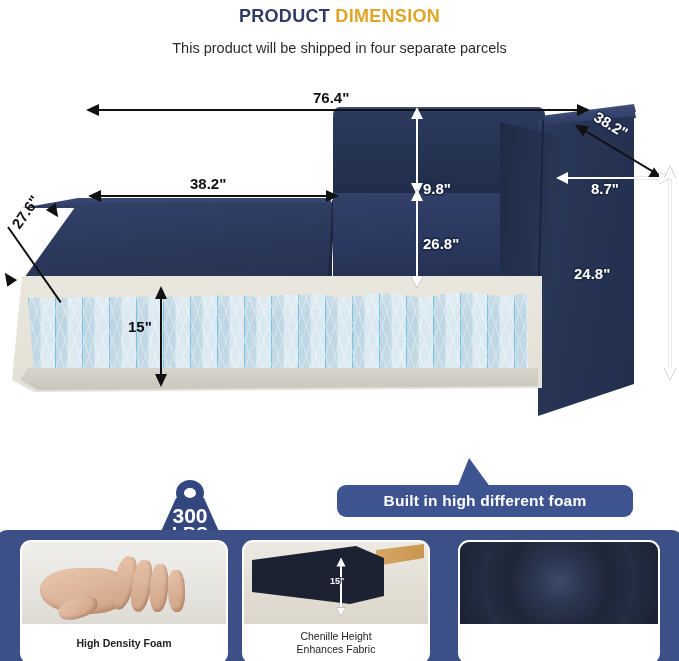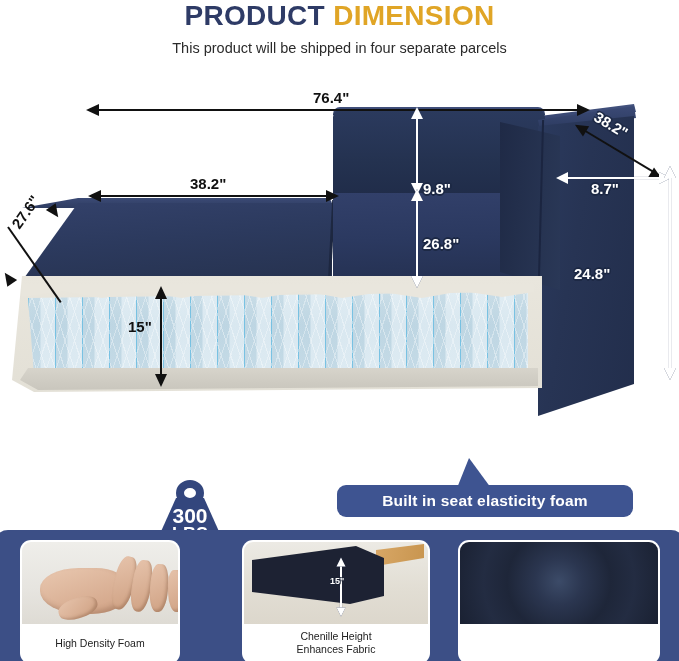--- a/index.html
+++ b/index.html
@@ -1,21 +1,21 @@
 <!DOCTYPE html>
 <html><head>
 <meta charset="utf-8">
 <style>
   html,body{margin:0;padding:0;background:#fff;}
   body{width:679px;height:661px;position:relative;overflow:hidden;
        font-family:"Liberation Sans","DejaVu Sans",sans-serif;-webkit-font-smoothing:antialiased;}
 
   
   #header{position:absolute;left:0;top:0;width:679px;text-align:center;}
-  #title{font-size:28px;font-weight:bold;letter-spacing:.3px;line-height:30px;margin-top:1px;}
+  #title{font-size:18px;font-weight:bold;letter-spacing:.3px;line-height:30px;margin-top:1px;}
   #title .nv{color:#2e3b66;}
   #title .gd{color:#e0a526;}
   .sub{color:#2b2b2b;font-size:14.5px;line-height:19px;}
   #sub1{margin-top:8px;}
 
   
   #stage{position:absolute;left:0;top:80px;width:679px;height:430px;}
   
   #seat-left{position:absolute;left:22px;top:123px;width:310px;height:78px;
      background:linear-gradient(175deg,#33416a 0%,#2c3a5e 45%,#26324f 100%);
@@ -126,21 +126,21 @@
      border-radius:9px;color:#fff;font-size:15.5px;font-weight:bold;
      display:flex;align-items:center;justify-content:center;letter-spacing:.2px;}
   #callout-tip{position:absolute;left:457px;top:378px;width:34px;height:30px;background:#3e5491;
      clip-path:polygon(12px 0,34px 30px,0 30px);}
 
   
   #strip{position:absolute;left:-6px;top:530px;width:691px;height:140px;background:#3c4f86;
      border-radius:14px;}
   .panel{position:absolute;top:12px;height:120px;background:#fff;border-radius:9px;overflow:hidden;
      box-shadow:0 0 0 2px #fff;}
-  #p1{left:28px;width:156px;}
+  #p1{left:28px;width:204px;font-weight:bold;}
   #p2{left:250px;width:184px;}
   #p3{left:466px;width:198px;}
   .pimg{position:absolute;left:0;top:0;width:100%;height:82px;}
   .pcap{position:absolute;left:0;bottom:0;width:100%;height:38px;background:#fff;
      display:flex;flex-direction:column;align-items:center;justify-content:center;
      font-size:10.5px;color:#222;line-height:13px;text-align:center;}
   #p3 .pcap{font-size:12.5px;}
   
   #p1-art{background:linear-gradient(180deg,#efeeea 0%,#e6e4df 60%,#dedbd4 100%);}
   .finger{position:absolute;background:linear-gradient(150deg,#e6c3ab,#cfa183);border-radius:40% 40% 45% 45%;
@@ -249,21 +249,21 @@
       <span id="w-lbs">LBS</span>
     </div>
   </div>
 
   <div id="cap">
     <span>The weight capacity of each seat is </span><span class="gd">300</span><span>lbs</span>
   </div>
 
   <div id="callout-tip"></div>
   <div id="callout">
-    <span>Built in seat elasticity foam</span>
+    <span>Built in high different foam</span>
   </div>
 </div>
 
 <div id="strip">
 
   <div class="panel" id="p1">
     <div class="pimg" id="p1-art">
       <div id="palm"></div>
       <div class="finger" style="left:92px;top:14px;width:20px;height:54px;transform:rotate(14deg);"></div>
       <div class="finger" style="left:110px;top:18px;width:19px;height:52px;transform:rotate(9deg);"></div>

